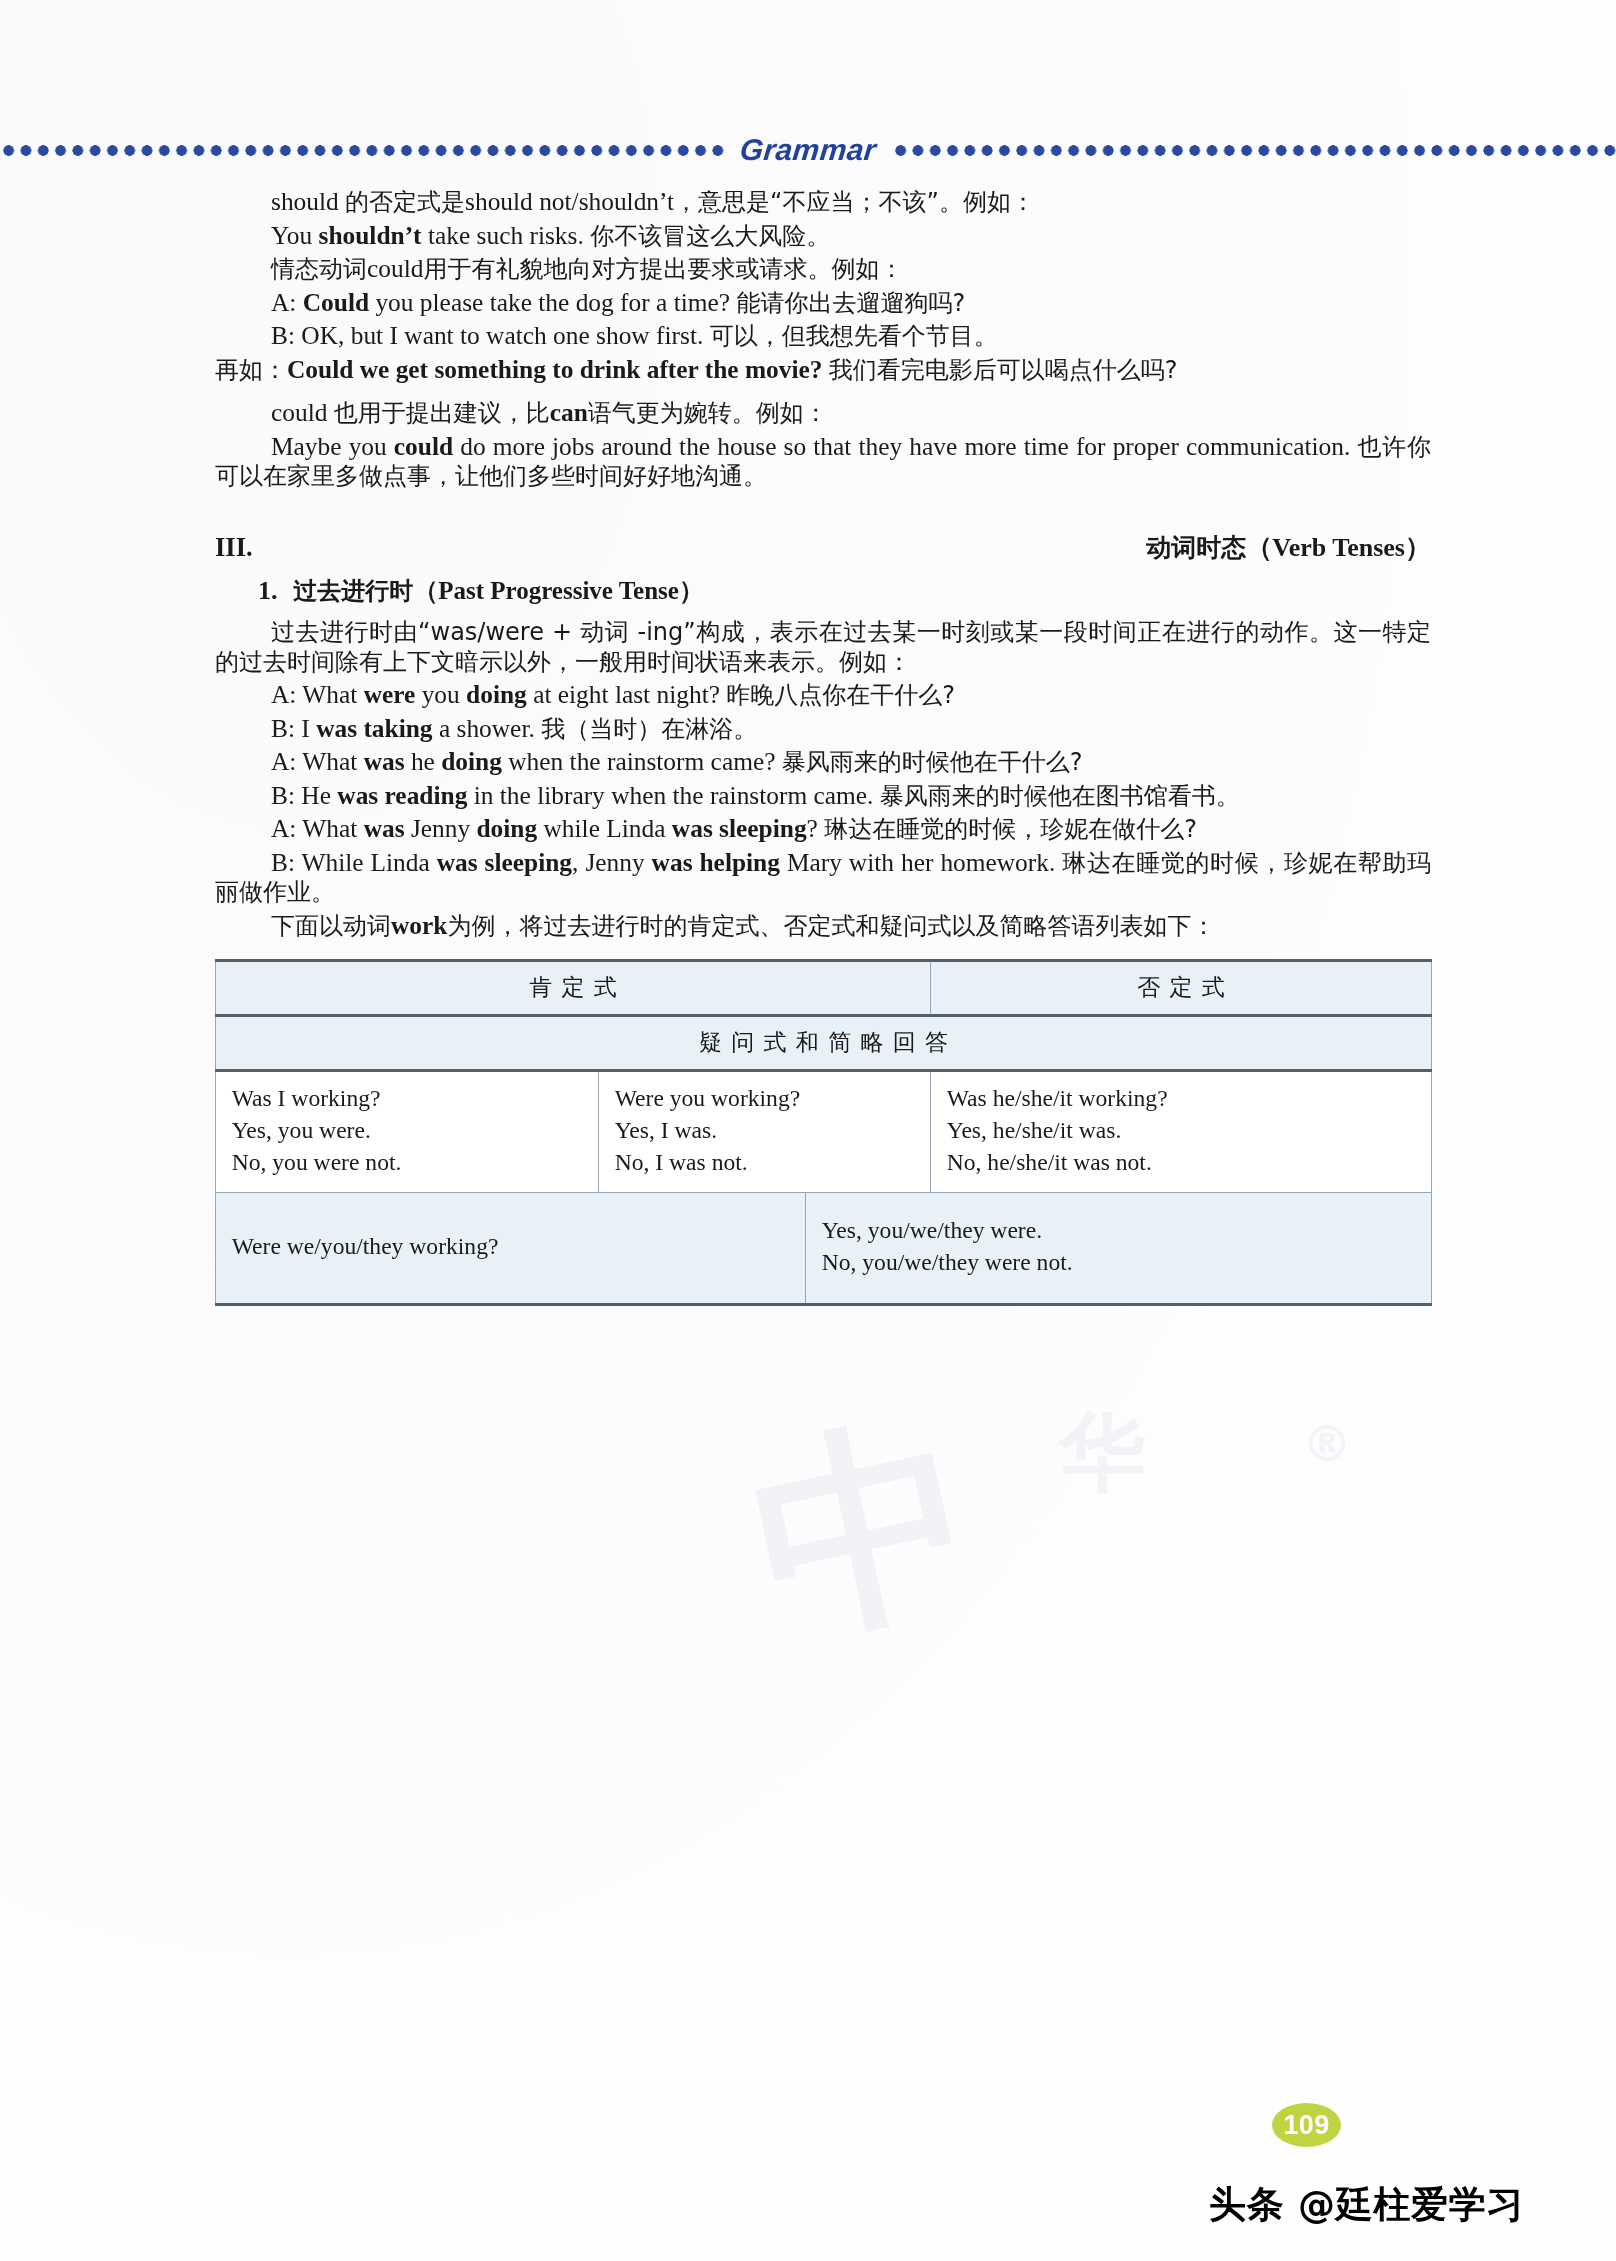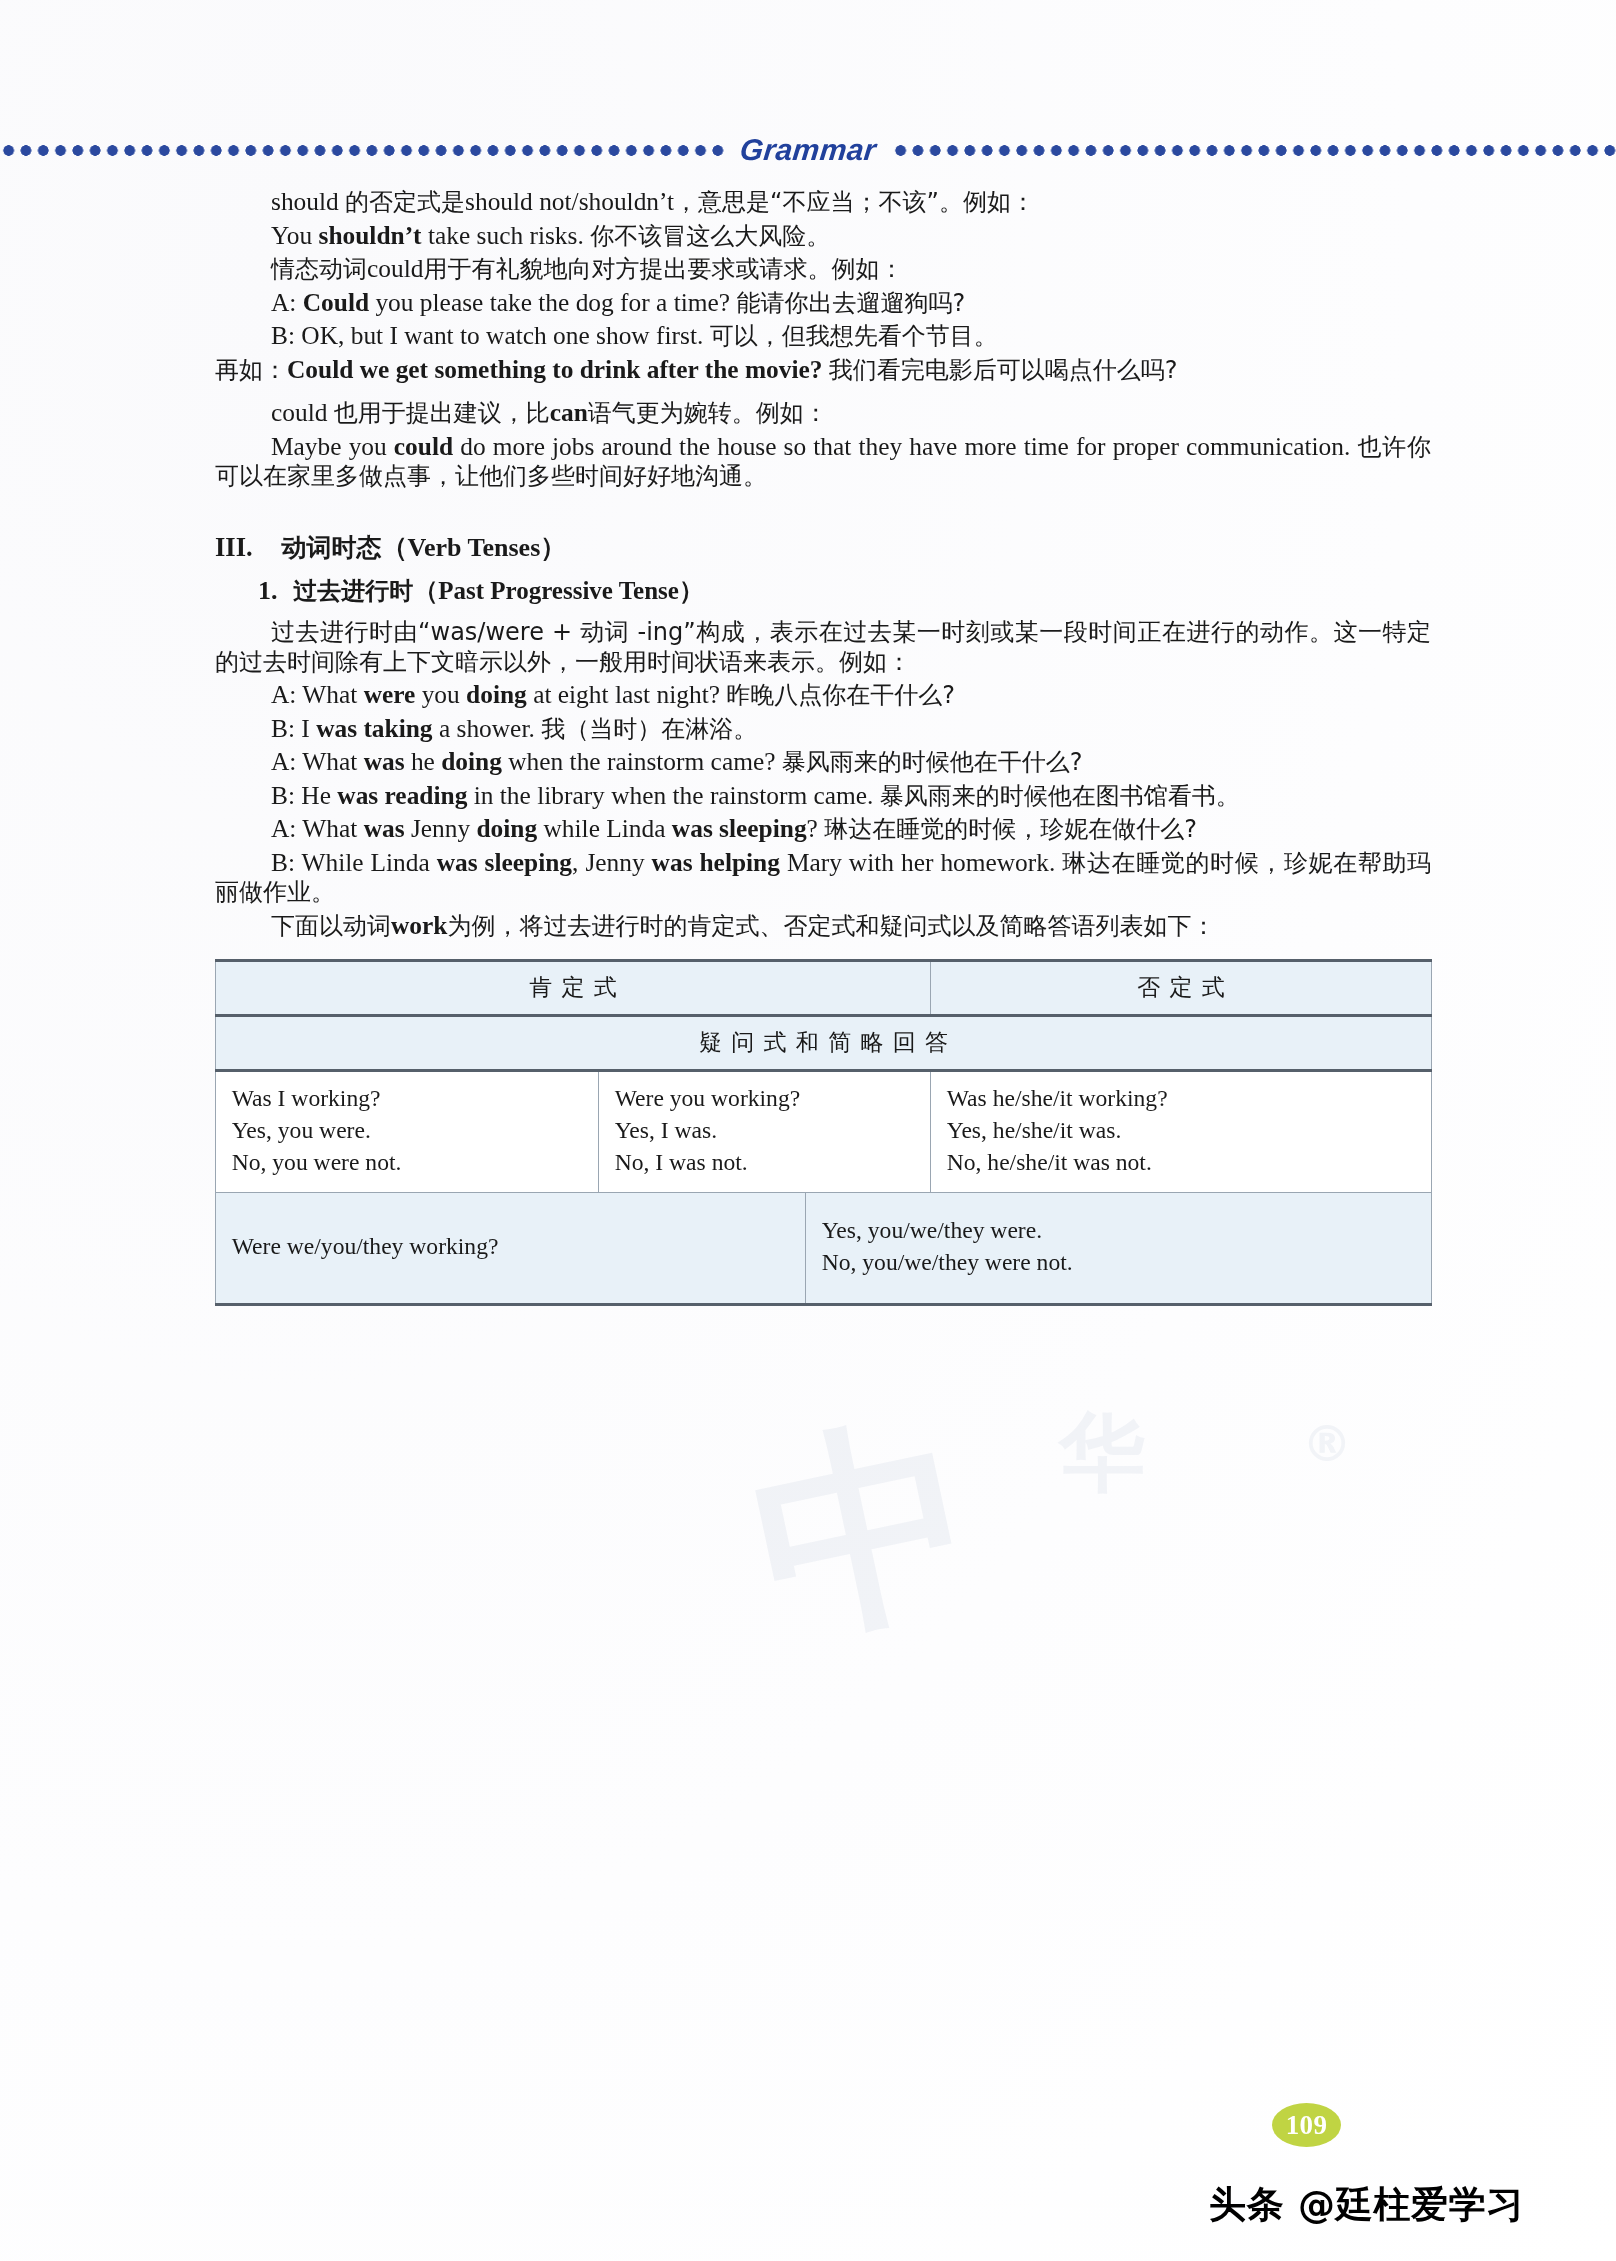--- a/index.html
+++ b/index.html
@@ -90,20 +90,21 @@
 
   
   .h-sec {
     margin: 0;
     font-size: 26.5px;
     font-weight: bold;
     line-height: 1.25;
     display: flex;
     gap: 29px;
     align-items: baseline;
+    justify-content: space-between;
   }
   .h-sec .num { font-family: "Liberation Serif", serif; }
   .h-sec .txt { font-family: "DejaVu Sans", "Liberation Sans", sans-serif; font-size: 25px; font-weight: bold; }
   .h-sec .txt .en { font-family: "Liberation Serif", serif; font-size: 26px; font-weight: bold; }
 
   .h-sub {
     margin: 0;
     padding-left: 43px;
     font-size: 26px;
     font-weight: bold;
@@ -158,21 +159,21 @@
   
   .page-number {
     position: absolute;
     left: 1272px;
     top: 2103px;
     width: 69px;
     height: 44px;
     border-radius: 50%;
     background: #c0d443;
     color: #ffffff;
-    font-family: Liberation Serif, serif;
+    font-family: Liberation Sans, sans-serif;
     font-weight: bold;
     font-size: 27px;
     display: flex;
     align-items: center;
     justify-content: center;
     letter-spacing: 0.4px;
   }
 
   
   .footer-watermark {

